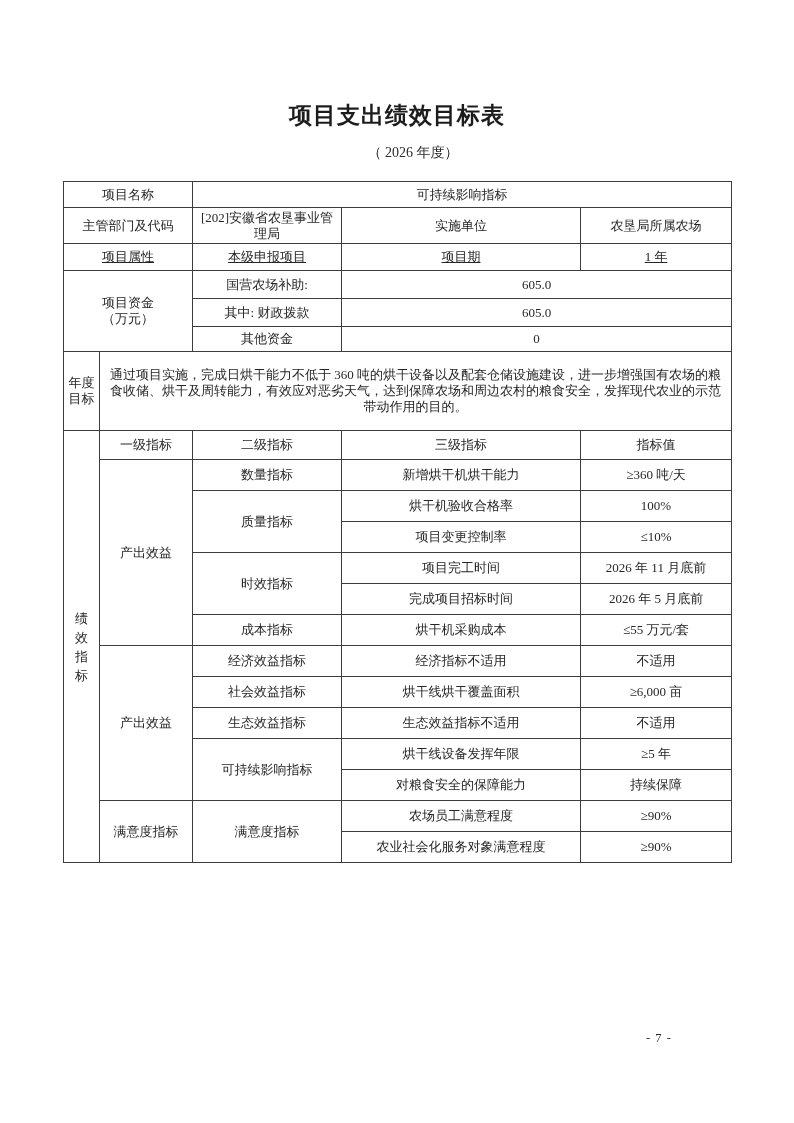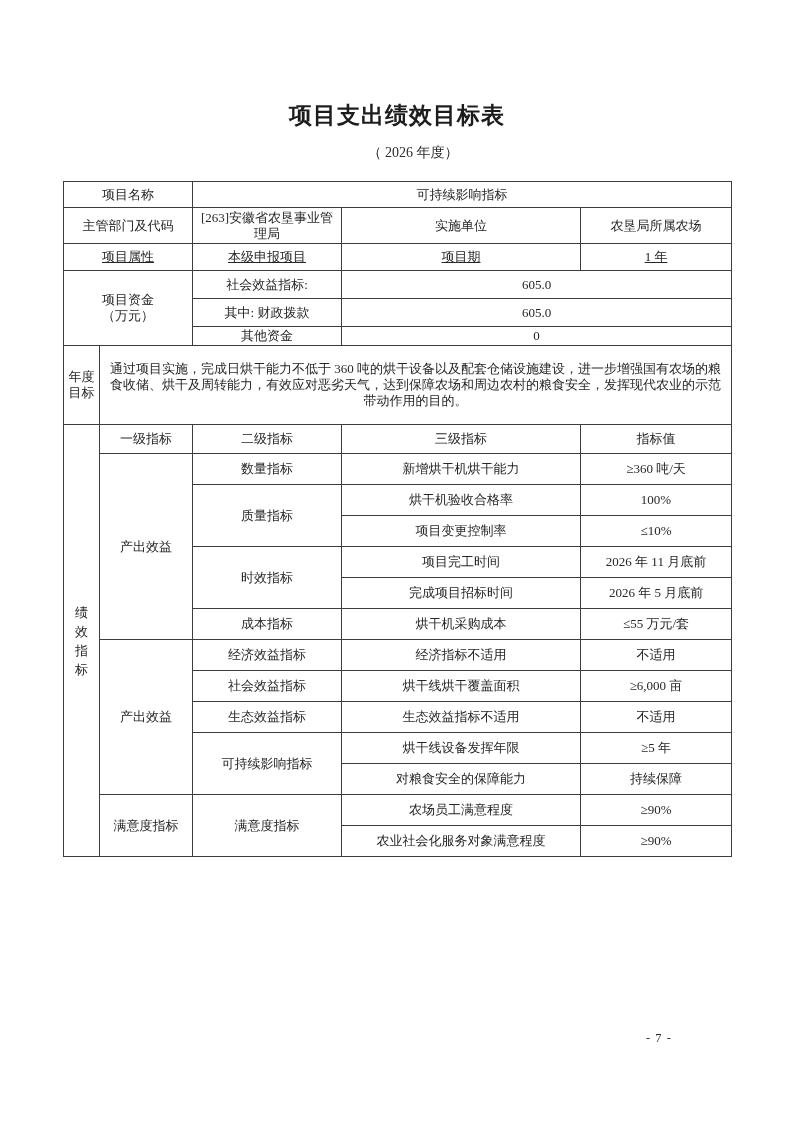--- a/index.html
+++ b/index.html
@@ -50,21 +50,21 @@
     line-height: 16px;
     padding: 1px 4px;
     overflow: hidden;
     word-break: break-word;
   }
   
   tr.r-name  { height: 26px; }
   tr.r-dept  { height: 36px; }
   tr.r-attr  { height: 27px; text-decoration: underline; }
   tr.r-fund  { height: 28px; }
-  tr.r-fund3 { height: 19px; }
+  tr.r-fund3 { height: 25px; }
   tr.r-goal  { height: 79px; }
   tr.r-head  { height: 29px; }
   tr.r-ind   { height: 31px; }
 
   td.cell-left   { text-align: left;  padding-left: 7px; }
   td.cell-right  { text-align: right; padding-right: 26px; }
   td.goal-cell {
     text-align: justify;
     vertical-align: top;
     padding: 2px 5px 2px 4px;
@@ -107,37 +107,37 @@
       <col style="width:151px">
     </colgroup>
 
     <tbody>
         <tr class="r-name">
       <td colspan="2">项目名称</td>
       <td colspan="3">可持续影响指标</td>
     </tr>
     <tr class="r-dept">
       <td colspan="2">主管部门及代码</td>
-      <td>[263]安徽省农垦事业管理局</td>
+      <td>[202]安徽省农垦事业管理局</td>
       <td>实施单位</td>
       <td>农垦局所属农场</td>
     </tr>
     <tr class="r-attr">
       <td colspan="2">项目属性</td>
       <td>本级申报项目</td>
       <td>项目期</td>
       <td>1 年</td>
     </tr>
 
     <tr class="r-fund">
       <td colspan="2" rowspan="3">
         <div>项目资金</div>
         <div>（万元）</div>
       </td>
-      <td class="cell-left">社会效益指标:</td>
+      <td class="cell-left">国营农场补助:</td>
       <td colspan="2">605.0</td>
     </tr>
     <tr class="r-fund">
       <td>其中: 财政拨款</td>
       <td colspan="2">605.0</td>
     </tr>
     <tr class="r-fund3">
       <td class="cell-right">其他资金</td>
       <td colspan="2">0</td>
     </tr>

